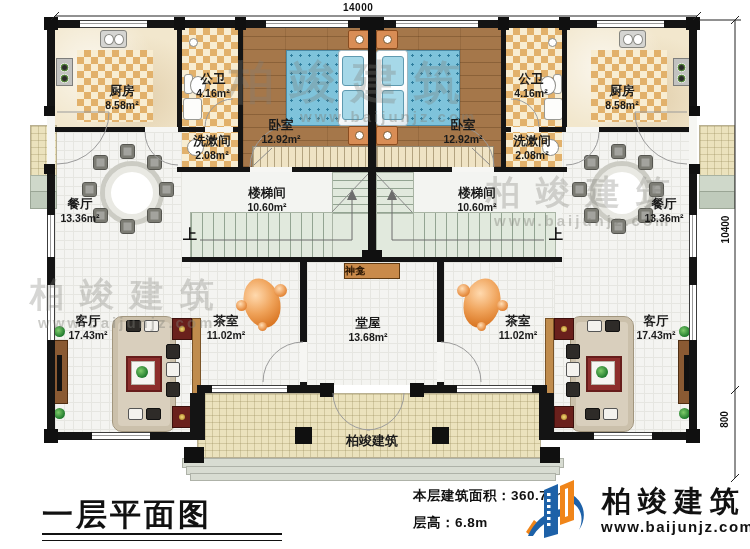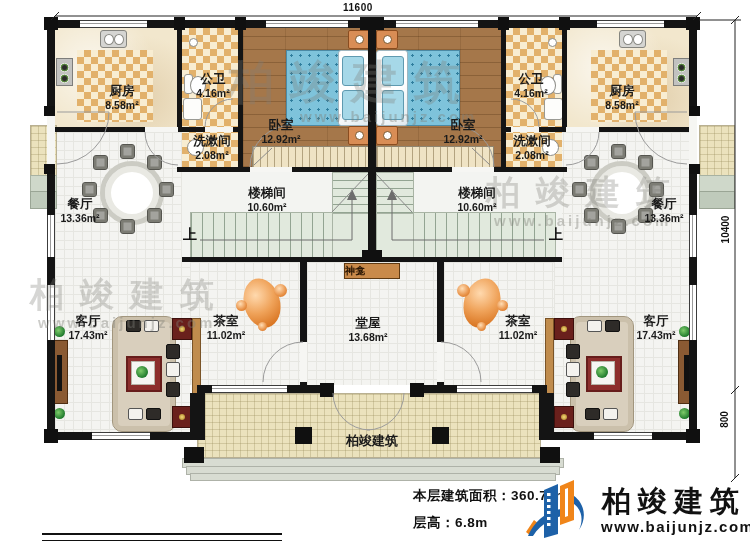--- a/index.html
+++ b/index.html
@@ -445,24 +445,25 @@
   <div class="rlabel" style="left:368px;top:316px">
     <div class="rname">堂屋</div>
     <div class="rarea">13.68m²</div>
   </div>
   <div class="rlabel" style="left:372px;top:433px">
     <div class="rname" style="font-size:13px">柏竣建筑</div>
   </div>
   <div class="uplbl" style="left:183px;top:226px">上</div>
   <div class="uplbl" style="left:549px;top:226px">上</div>
 
-  <div class="dimtxt" style="left:343px;top:2px">11600</div>
+  <div class="dimtxt" style="left:343px;top:2px">14000</div>
   <div class="dimv" style="left:712px;top:224px">10400</div>
   <div class="dimv" style="left:716px;top:414px">800</div>
 
+  <div class="ftitle" style="left:42px;top:494px;font-size:31px;letter-spacing:3px">一层平面图</div>
   <div class="abs" style="left:42px;top:533px;width:240px;height:5px;border-top:2.5px solid #111;border-bottom:1px solid #111;z-index:40"></div>
 
   <div class="stat" style="left:413px;top:487px">
     <span>本层建筑面积：</span><span>360.72m²</span>
   </div>
   <div class="stat" style="left:413px;top:514px">
     <span>层高：</span><span>6.8m</span>
   </div>
 
   <svg class="abs" style="left:518px;top:476px;z-index:40" width="80" height="68" viewBox="0 0 80 68">

